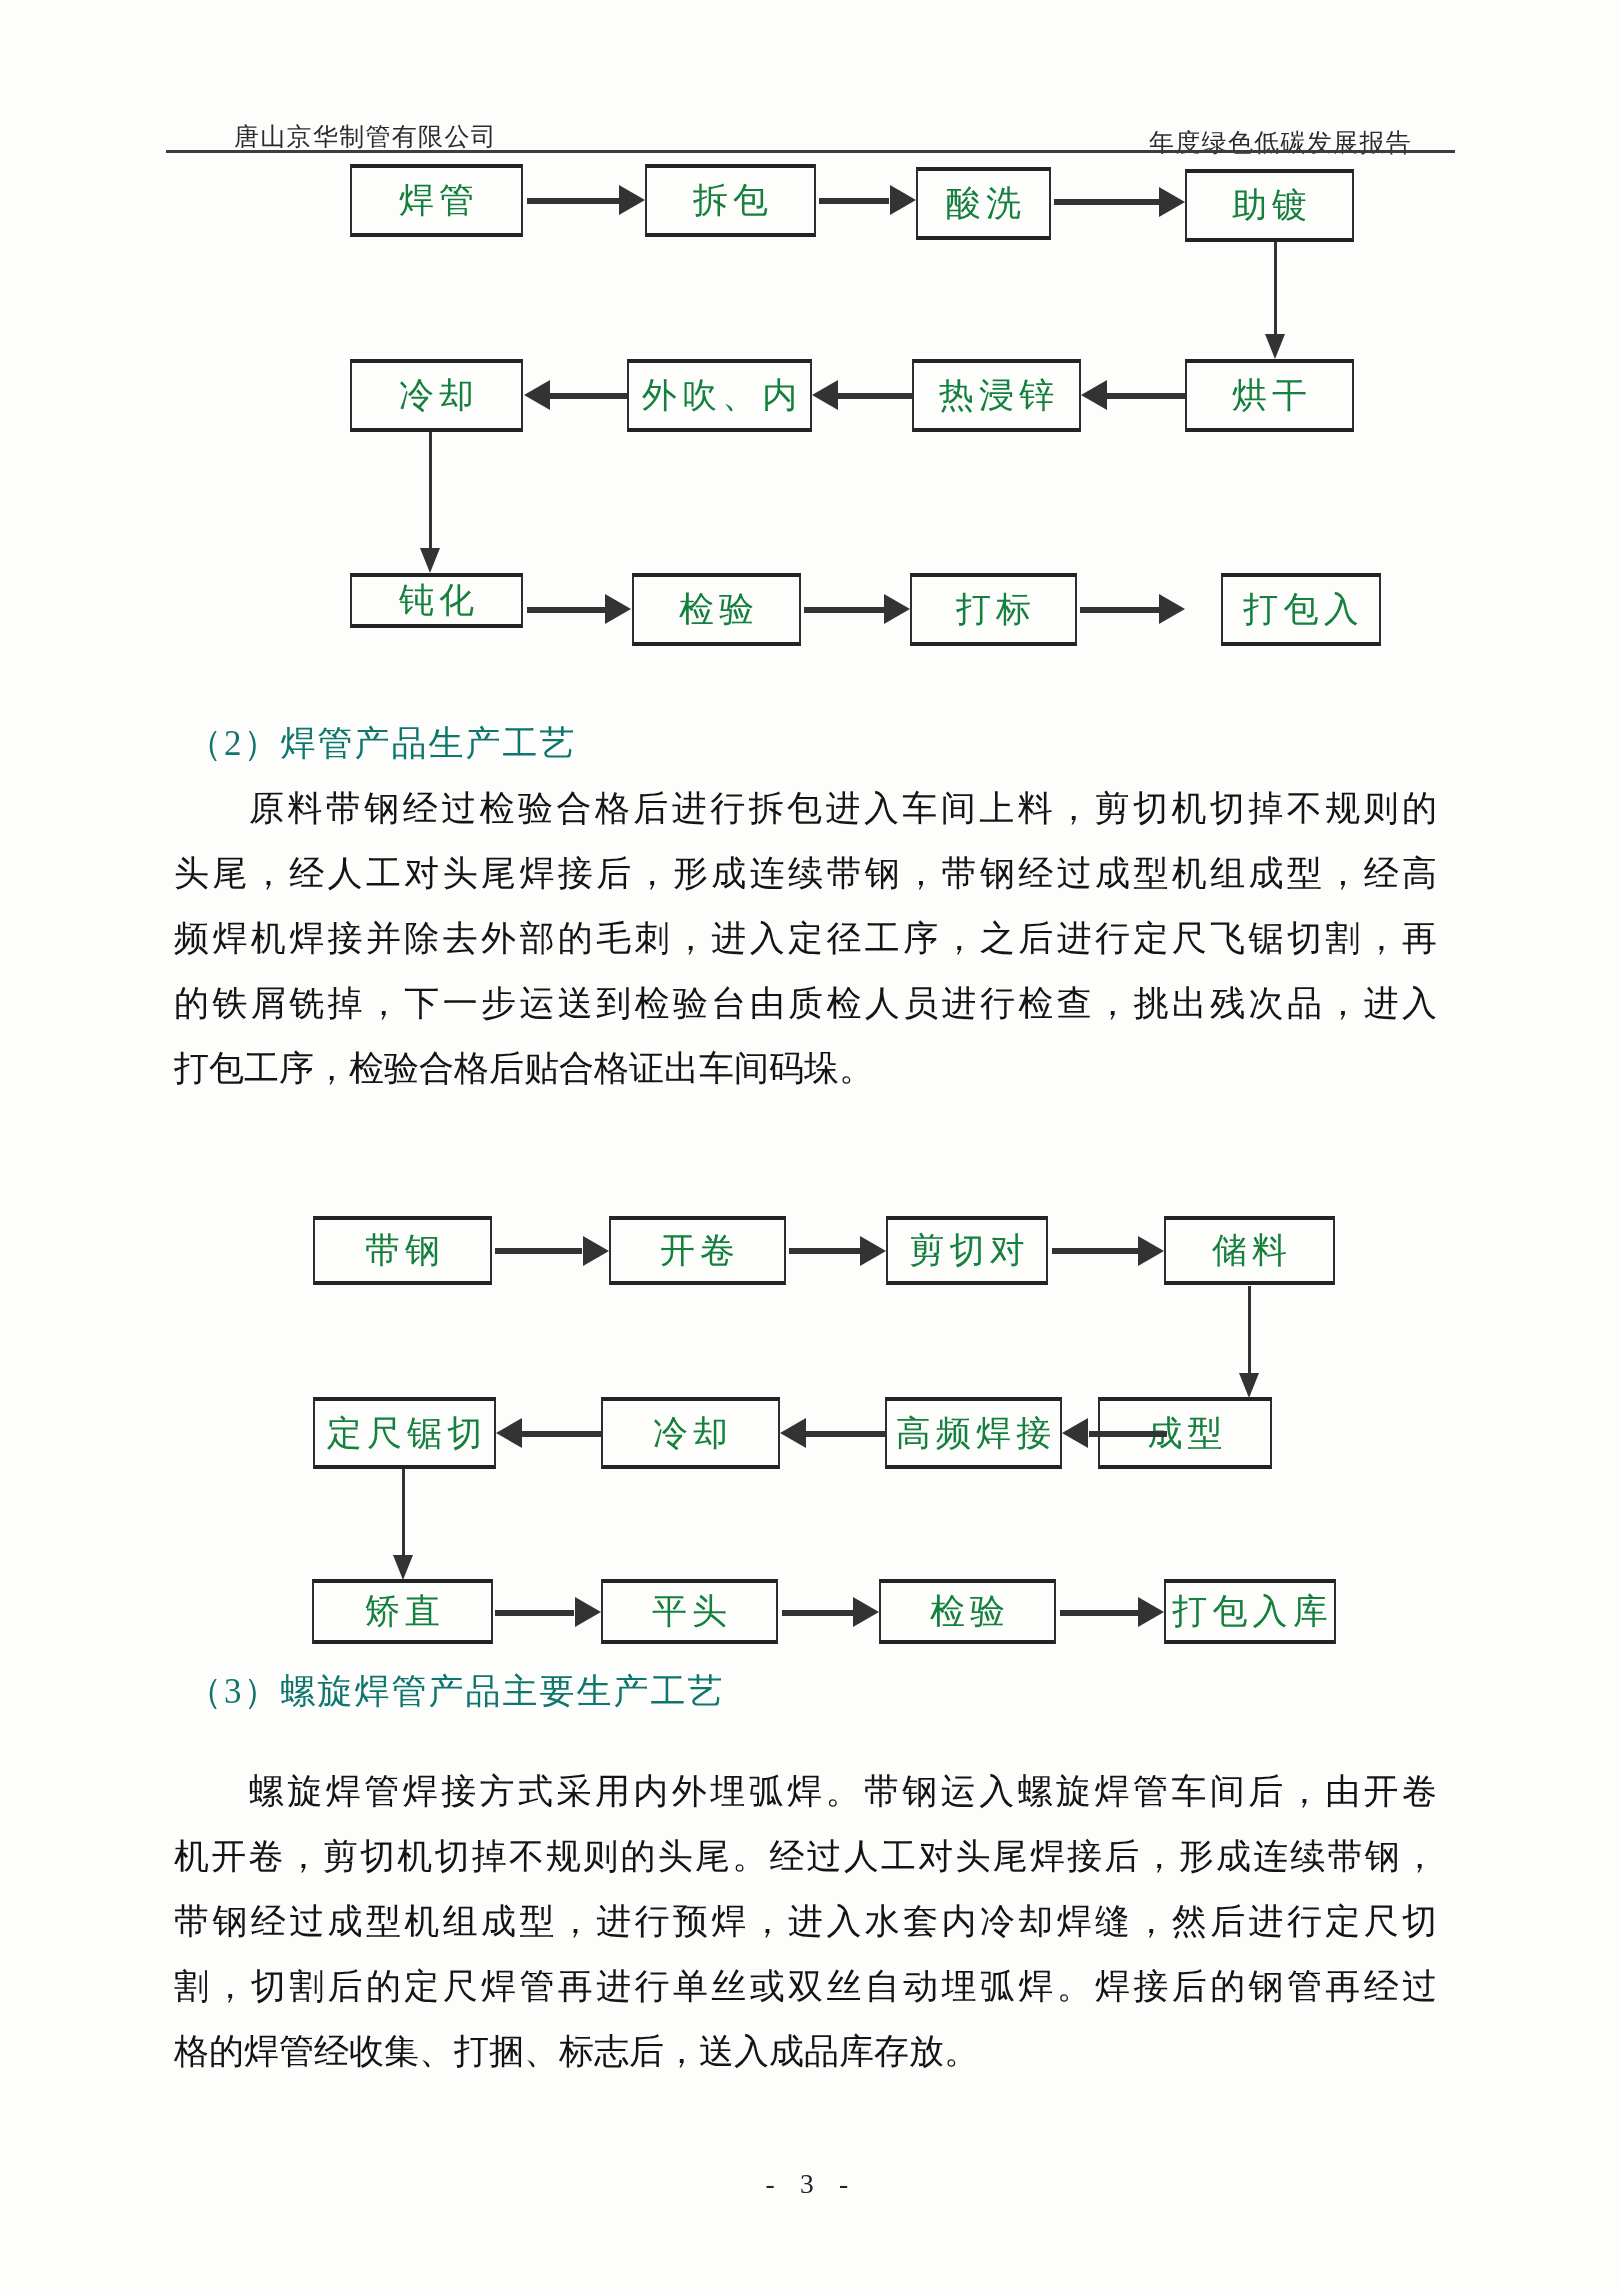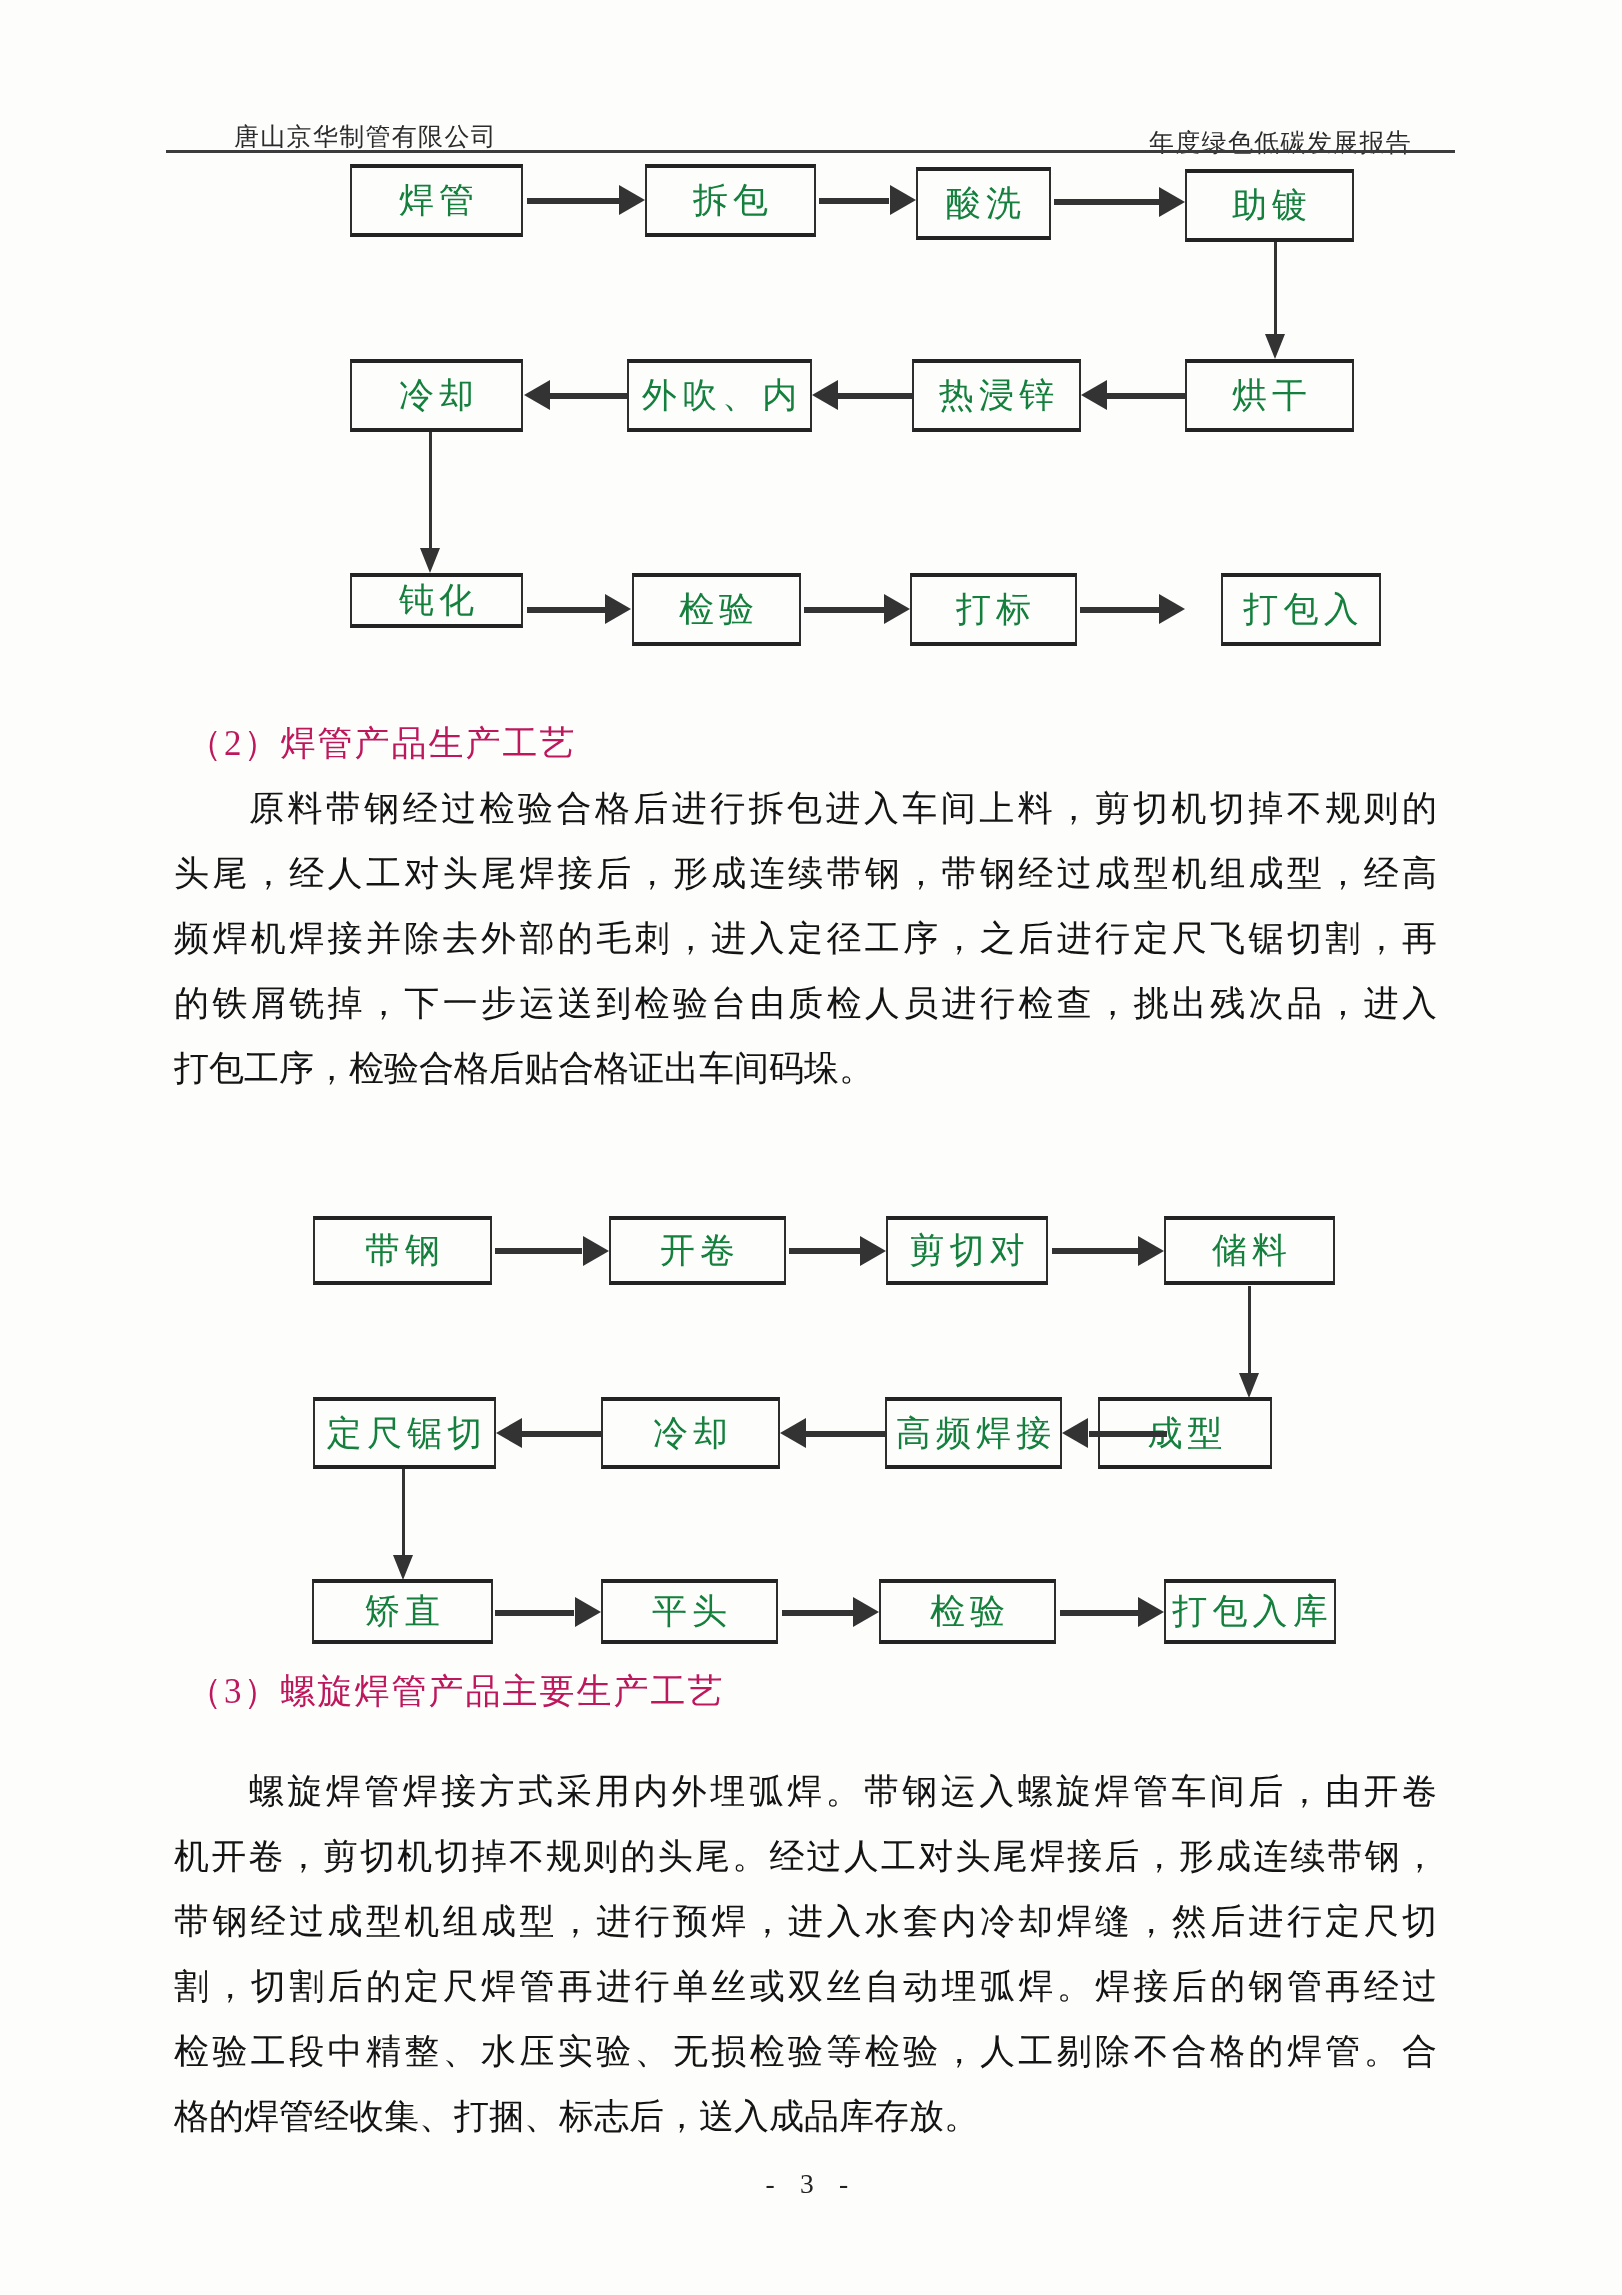--- a/index.html
+++ b/index.html
@@ -16,21 +16,21 @@
       font-size:35px;letter-spacing:5.2px;text-indent:5.2px;color:#15803d;white-space:nowrap;}
   
   .sh{position:absolute;background:#333333;}
   .ah-r{position:absolute;width:0;height:0;border-top:15px solid transparent;
         border-bottom:15px solid transparent;border-left:26px solid #333333;}
   .ah-l{position:absolute;width:0;height:0;border-top:15px solid transparent;
         border-bottom:15px solid transparent;border-right:26px solid #333333;}
   .ah-d{position:absolute;width:0;height:0;border-left:10.5px solid transparent;
         border-right:10.5px solid transparent;border-top:25px solid #333333;}
   
-  .sec-h{position:absolute;font-size:35px;letter-spacing:2px;color:#be185d;white-space:nowrap;}
+  .sec-h{position:absolute;font-size:35px;letter-spacing:2px;color:#0f766e;white-space:nowrap;}
   .para{position:absolute;width:1263px;left:174px;font-size:35px;line-height:65px;color:#141414;}
   .pline{white-space:nowrap;text-align:justify;text-align-last:justify;text-justify:inter-character;overflow:hidden;}
   .pline.short{text-align-last:left;}
   .pline.ind{padding-left:75px;}
   .footer{position:absolute;left:0;width:1623px;text-align:center;font-size:27.5px;
           letter-spacing:9.2px;color:#222;}
 </style>
 </head>
 <body>
 
@@ -126,20 +126,19 @@
   <div class="ah-r" style="left:853px;top:1597px;"></div>
   <div class="sh" style="left:1060px;top:1610px;width:79px;height:5.9px;"></div>
   <div class="ah-r" style="left:1138px;top:1597px;"></div>
 
   <div class="sec-h" style="left:187px;top:1668px;">（3）螺旋焊管产品主要生产工艺</div>
   <div class="para" style="top:1759px;">
     <div class="pline ind">螺旋焊管焊接方式采用内外埋弧焊。带钢运入螺旋焊管车间后，由开卷</div>
     <div class="pline">机开卷，剪切机切掉不规则的头尾。经过人工对头尾焊接后，形成连续带钢，</div>
     <div class="pline">带钢经过成型机组成型，进行预焊，进入水套内冷却焊缝，然后进行定尺切</div>
     <div class="pline">割，切割后的定尺焊管再进行单丝或双丝自动埋弧焊。焊接后的钢管再经过</div>
-    <div class="pline">检验工段中精整、水压实验、无损检验等检验，人工剔除不合格的焊管。合</div>
     <div class="pline short">格的焊管经收集、打捆、标志后，送入成品库存放。</div>
   </div>
 
   <div class="footer" style="top:2168px;">- 3 -</div>
 
 </div>
 
 
 </body></html>

